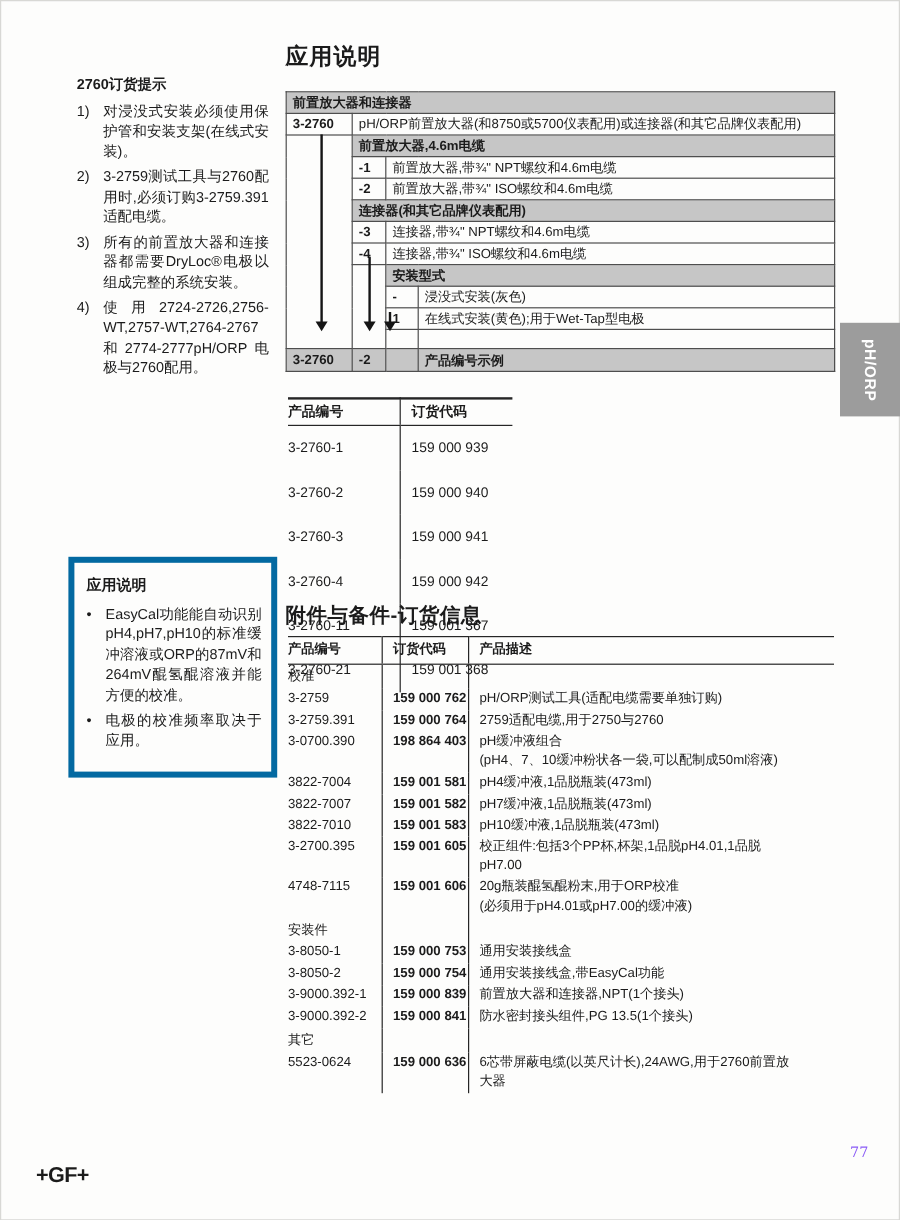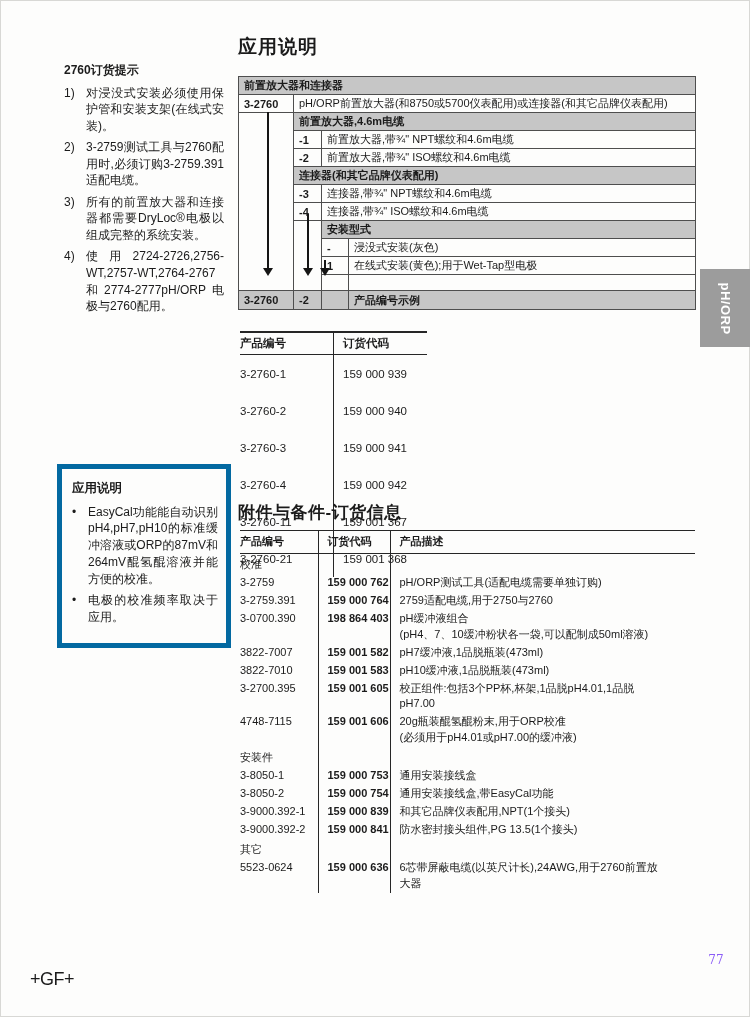--- a/index.html
+++ b/index.html
@@ -41,21 +41,21 @@
   .acc table{width:455px;border-top:1.5px solid #262626;}
   .acc th{text-align:left;font-weight:bold;border-bottom:1.5px solid #262626;padding:3px 0;height:13px;}
   .acc th+th,.acc td+td{border-left:1px solid #262626;padding-left:9px;}
   .acc td{padding:1px 0;vertical-align:top;}
   .acc td.ocode{font-weight:bold;}
   .acc td.desc{white-space:pre-line;}
   .acc tr.section td{font-weight:normal;padding-top:3px;}
   
   .side-tab{position:absolute;left:700px;top:269px;width:50px;height:78px;background:#9c9c9c;display:flex;align-items:center;justify-content:center;}
   .side-tab span{transform:rotate(90deg);color:#fff;font-weight:bold;font-size:13px;letter-spacing:0.5px;white-space:nowrap;}
-  .footer-logo{position:absolute;left:30px;top:969px;font-size:18px;font-weight:normal;letter-spacing:-0.5px;}
+  .footer-logo{position:absolute;left:30px;top:969px;font-size:18px;font-weight:bold;letter-spacing:-0.5px;}
   .page-num{position:absolute;left:700px;top:953px;width:32px;text-align:center;font-family:"DejaVu Serif",serif;font-size:12px;color:#8b5cf6;}
 </style>
 </head>
 <body>
 
 <div class="page">
 
   <div class="notes">
     <div class="notes-title">2760订货提示</div>
     <div id="notes-list">
@@ -230,20 +230,25 @@
             <td class="ocode">159 000 764</td>
             <td class="desc">2759适配电缆,用于2750与2760</td>
           </tr>
           <tr>
             <td>3-0700.390</td>
             <td class="ocode">198 864 403</td>
             <td class="desc">pH缓冲液组合
 (pH4、7、10缓冲粉状各一袋,可以配制成50ml溶液)</td>
           </tr>
           <tr>
+            <td>3822-7004</td>
+            <td class="ocode">159 001 581</td>
+            <td class="desc">pH4缓冲液,1品脱瓶装(473ml)</td>
+          </tr>
+          <tr>
             <td>3822-7007</td>
             <td class="ocode">159 001 582</td>
             <td class="desc">pH7缓冲液,1品脱瓶装(473ml)</td>
           </tr>
           <tr>
             <td>3822-7010</td>
             <td class="ocode">159 001 583</td>
             <td class="desc">pH10缓冲液,1品脱瓶装(473ml)</td>
           </tr>
           <tr>
@@ -269,21 +274,21 @@
             <td class="desc">通用安装接线盒</td>
           </tr>
           <tr>
             <td>3-8050-2</td>
             <td class="ocode">159 000 754</td>
             <td class="desc">通用安装接线盒,带EasyCal功能</td>
           </tr>
           <tr>
             <td>3-9000.392-1</td>
             <td class="ocode">159 000 839</td>
-            <td class="desc">和其它品牌仪表配用,NPT(1个接头)</td>
+            <td class="desc">前置放大器和连接器,NPT(1个接头)</td>
           </tr>
           <tr>
             <td>3-9000.392-2</td>
             <td class="ocode">159 000 841</td>
             <td class="desc">防水密封接头组件,PG 13.5(1个接头)</td>
           </tr>
           <tr class="section">
             <td>其它</td>
             <td></td>
             <td></td>

